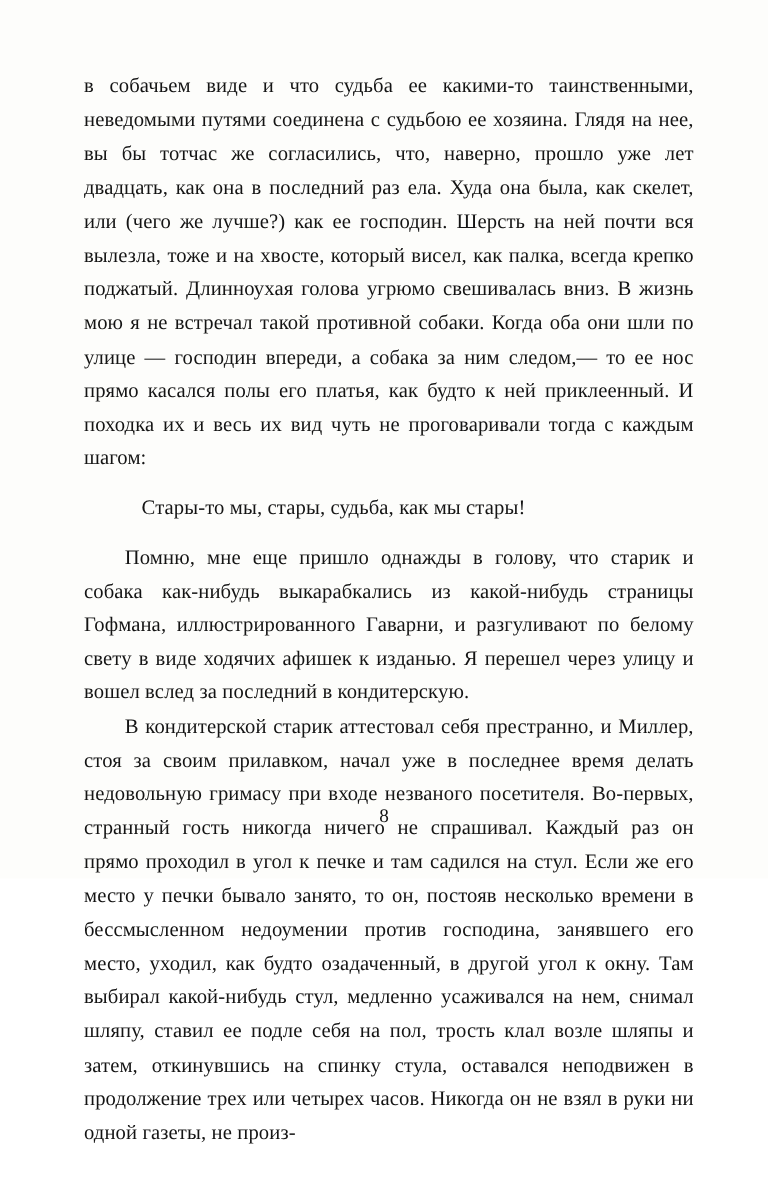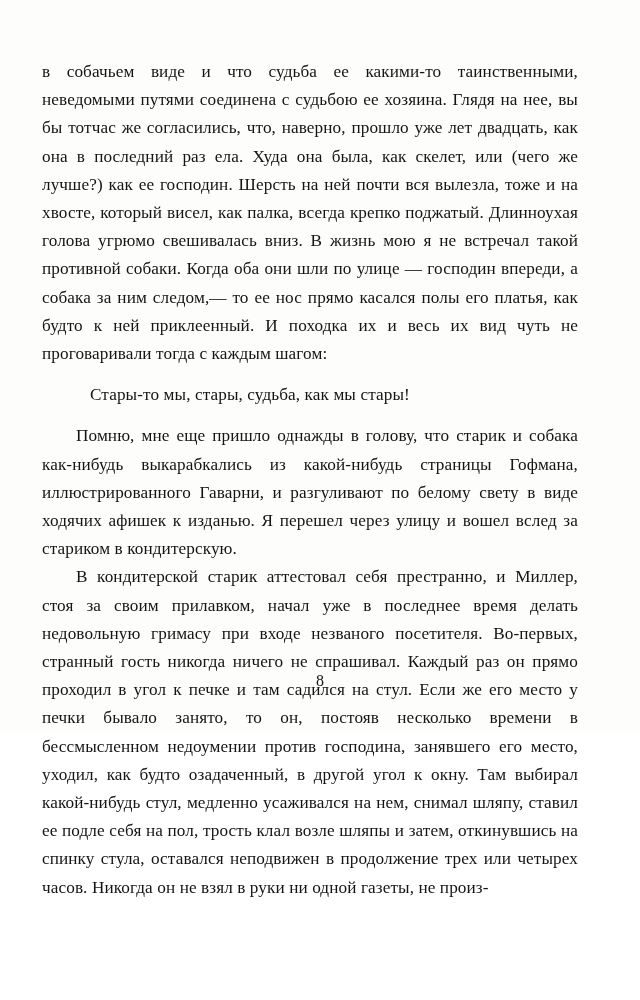--- a/index.html
+++ b/index.html
@@ -13,21 +13,21 @@
     font-family: "Liberation Serif", "DejaVu Serif", serif;
     color: #1a1a1a;
     overflow: hidden;
   }
   .page {
     position: relative;
     width: 640px;
     height: 732px;
     background: #fdfdfb;
     box-sizing: border-box;
-    padding: 58px 62px 0 42px;
+    padding: 58px 62px 0 70px;
   }
   .text-block {
     font-size: 17.2px;
     line-height: 28.2px;
     text-align: justify;
     text-justify: inter-word;
     letter-spacing: 0.1px;
     color: #141414;
   }
   .para {
@@ -56,17 +56,17 @@
     font-family: "Liberation Serif", "DejaVu Serif", serif;
   }
 </style>
 </head>
 <body>
 
 <div class="page">
   <div class="text-block">
     <p class="para cont">в собачьем виде и что судьба ее какими-то таинственными, неведомыми путями соединена с судьбою ее хозяина. Глядя на нее, вы бы тотчас же согласились, что, наверно, прошло уже лет двадцать, как она в последний раз ела. Худа она была, как скелет, или (чего же лучше?) как ее господин. Шерсть на ней почти вся вылезла, тоже и на хвосте, который висел, как палка, всегда крепко поджатый. Длинноухая голова угрюмо свешивалась вниз. В жизнь мою я не встречал такой противной собаки. Когда оба они шли по улице — господин впереди, а собака за ним следом,— то ее нос прямо касался полы его платья, как будто к ней приклеенный. И походка их и весь их вид чуть не проговаривали тогда с каждым шагом:</p>
     <p class="quote-line">Стары-то мы, стары, судьба, как мы стары!</p>
-    <p class="para">Помню, мне еще пришло однажды в голову, что старик и собака как-нибудь выкарабкались из какой-нибудь страницы Гофмана, иллюстрированного Гаварни, и разгуливают по белому свету в виде ходячих афишек к изданью. Я перешел через улицу и вошел вслед за стариком в кондитерскую.</p>
+    <p class="para">Помню, мне еще пришло однажды в голову, что старик и собака как-нибудь выкарабкались из какой-нибудь страницы Гофмана, иллюстрированного Гаварни, и разгуливают по белому свету в виде ходячих афишек к изданью. Я перешел через улицу и вошел вслед за последний в кондитерскую.</p>
     <p class="para">В кондитерской старик аттестовал себя престранно, и Миллер, стоя за своим прилавком, начал уже в последнее время делать недовольную гримасу при входе незваного посетителя. Во-первых, странный гость никогда ничего не спрашивал. Каждый раз он прямо проходил в угол к печке и там садился на стул. Если же его место у печки бывало занято, то он, постояв несколько времени в бессмысленном недоумении против господина, занявшего его место, уходил, как будто озадаченный, в другой угол к окну. Там выбирал какой-нибудь стул, медленно усаживался на нем, снимал шляпу, ставил ее подле себя на пол, трость клал возле шляпы и затем, откинувшись на спинку стула, оставался неподвижен в продолжение трех или четырех часов. Никогда он не взял в руки ни одной газеты, не произ-</p>
   </div>
   <div class="page-number">8</div>
 </div>
 
 </body></html>

